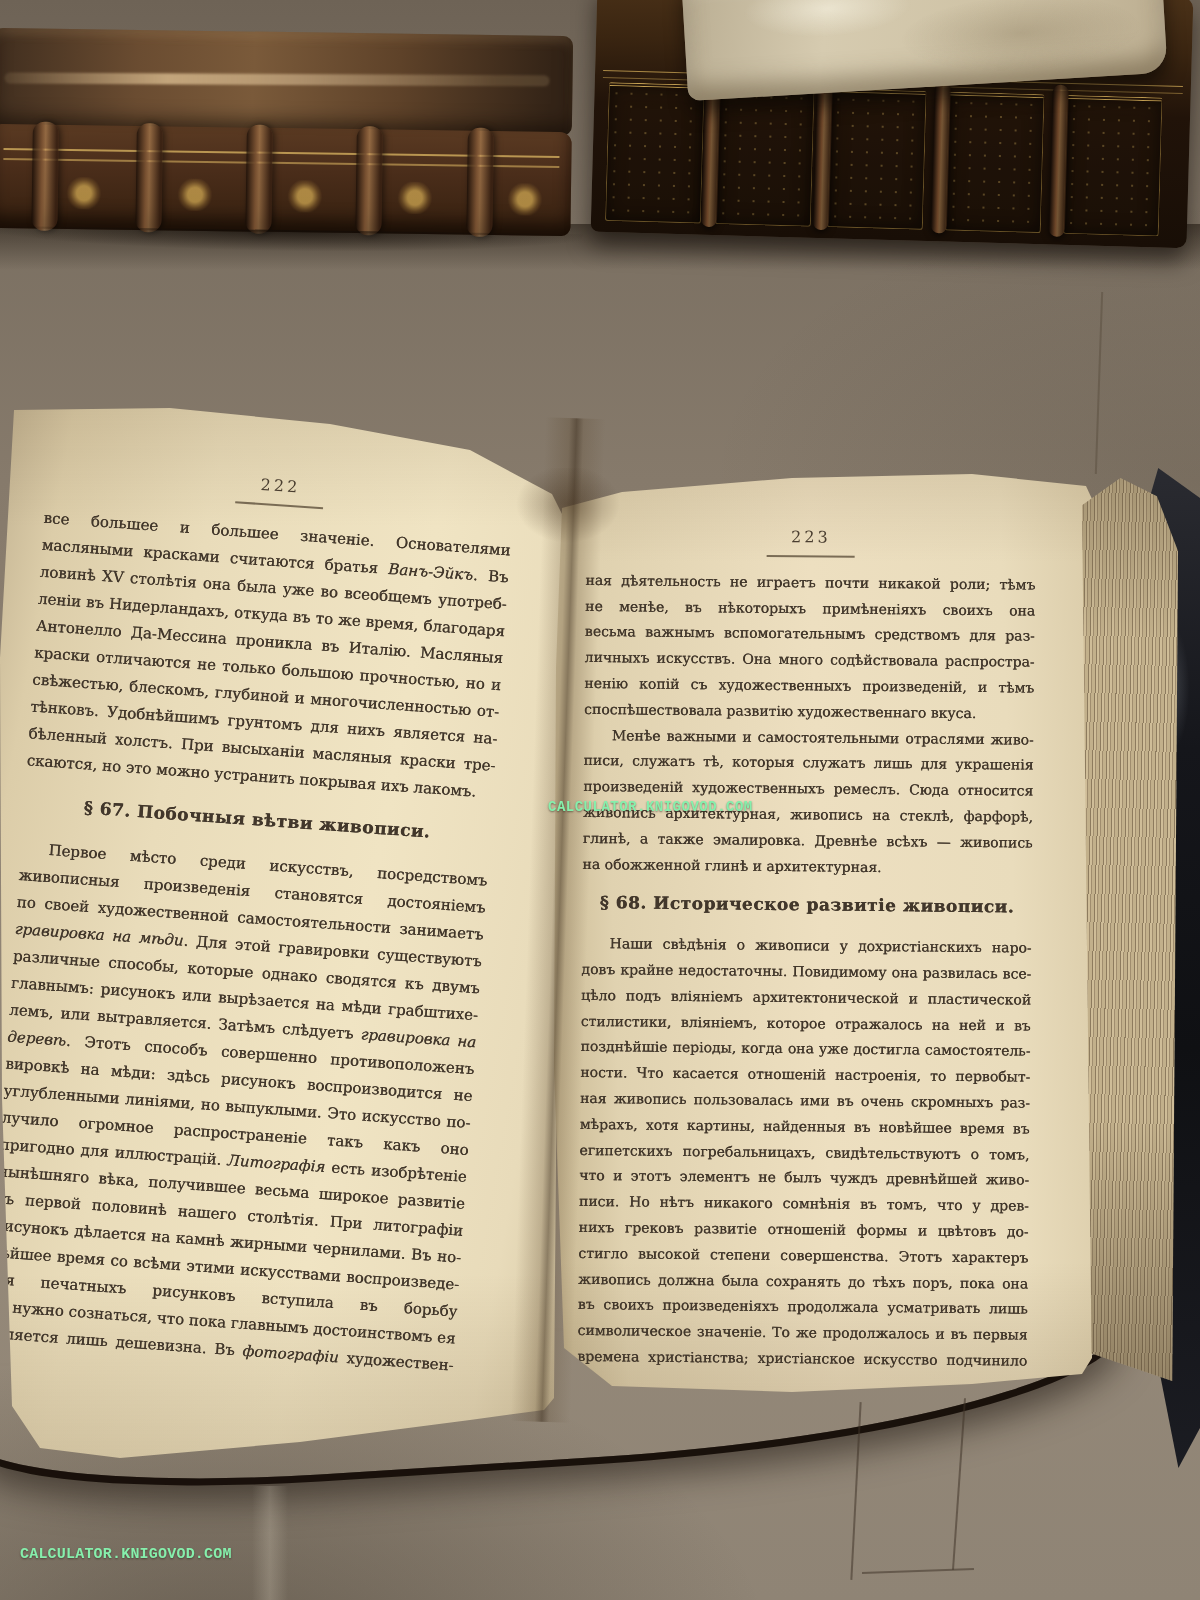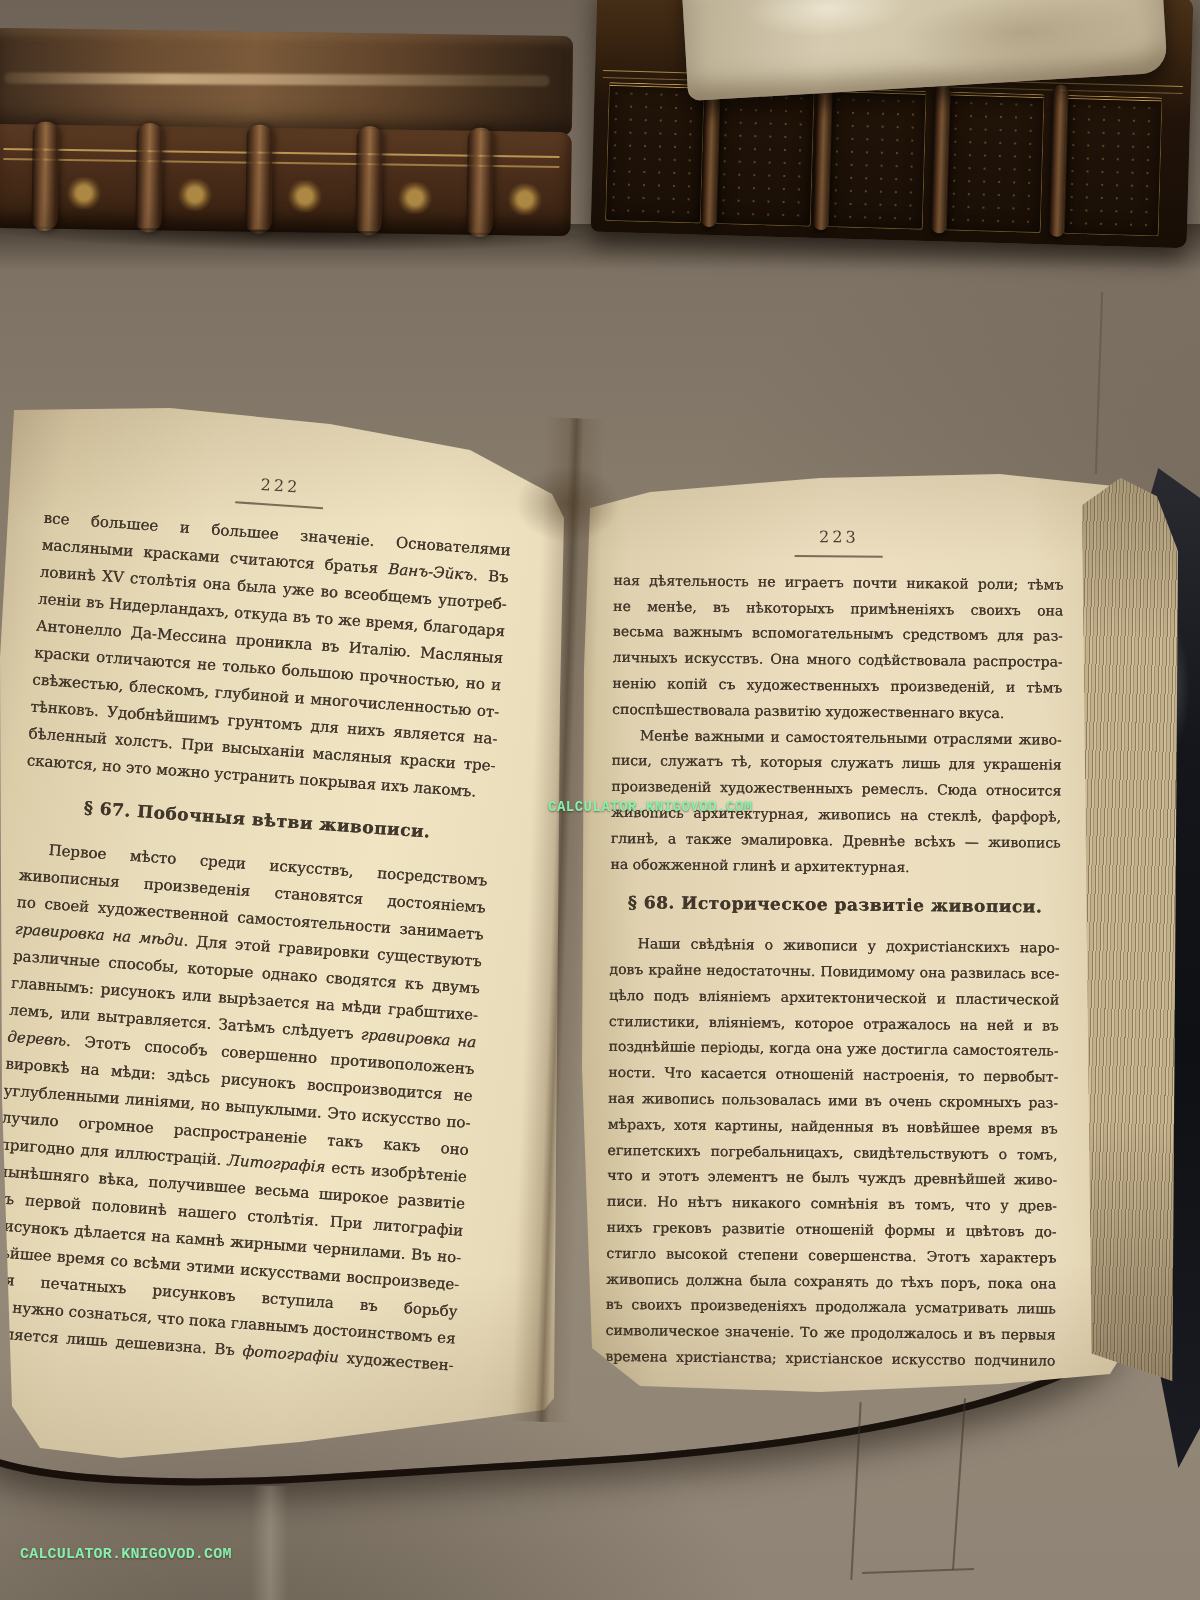--- a/index.html
+++ b/index.html
@@ -70,21 +70,21 @@
   
   .cover-line{position:absolute;left:-34px;top:1332px;width:1164px;height:128px;transform:rotate(-3.6deg);
       border-radius:0 0 46% 30% / 0 0 110px 60px;
       box-shadow:0 9px 0 -2px rgba(22,14,8,.95), 0 30px 34px -8px rgba(25,18,12,.55);}
   .page{position:absolute;color:#42372b;}
   .page-left{left:0;top:398px;width:578px;height:1068px;
       clip-path:polygon(14px 12px,170px 10px,330px 26px,470px 52px,552px 96px,564px 120px,560px 300px,554px 1000px,544px 1012px,470px 1022px,300px 1044px,120px 1060px,40px 1050px,12px 1008px,2px 700px,0px 260px);
       background:linear-gradient(100deg,#c2b291 0%,#dccda9 10%,#e9dcba 30%,#f0e4c3 60%,#e8dbba 85%,#d5c6a3 98%),
                  linear-gradient(180deg,rgba(120,100,70,.16),rgba(0,0,0,0) 12%,rgba(0,0,0,0) 82%,rgba(110,90,60,.2));
       background-blend-mode:multiply;}
-  .page-right{left:580px;top:468px;width:566px;height:946px;
+  .page-right{left:552px;top:468px;width:566px;height:946px;
       clip-path:polygon(10px 40px,70px 24px,240px 10px,420px 6px,534px 18px,546px 44px,540px 890px,530px 906px,420px 916px,240px 924px,60px 918px,12px 880px,2px 600px,4px 200px);
       background:linear-gradient(88deg,#c6b58f 0%,#e0d2b0 13%,#eddfc0 48%,#e9dcbc 80%,#d7c8a5 100%),
                  linear-gradient(180deg,rgba(120,100,70,.14),rgba(0,0,0,0) 10%,rgba(0,0,0,0) 84%,rgba(110,90,60,.2));
       background-blend-mode:multiply;}
   .pl-text{position:absolute;left:48px;top:58px;width:468px;transform:rotate(4deg);transform-origin:0 0;
       font-size:15px;line-height:27px;}
   .pr-text{position:absolute;left:34px;top:54px;width:450px;transform:rotate(.6deg);transform-origin:0 0;
       font-size:14px;line-height:25.8px;}
   .page-num{font-size:16px;letter-spacing:3px;text-align:center;color:#4a3e30;}
   .num-rule{width:88px;height:2px;background:rgba(74,60,42,.7);margin:5px auto 0;}

